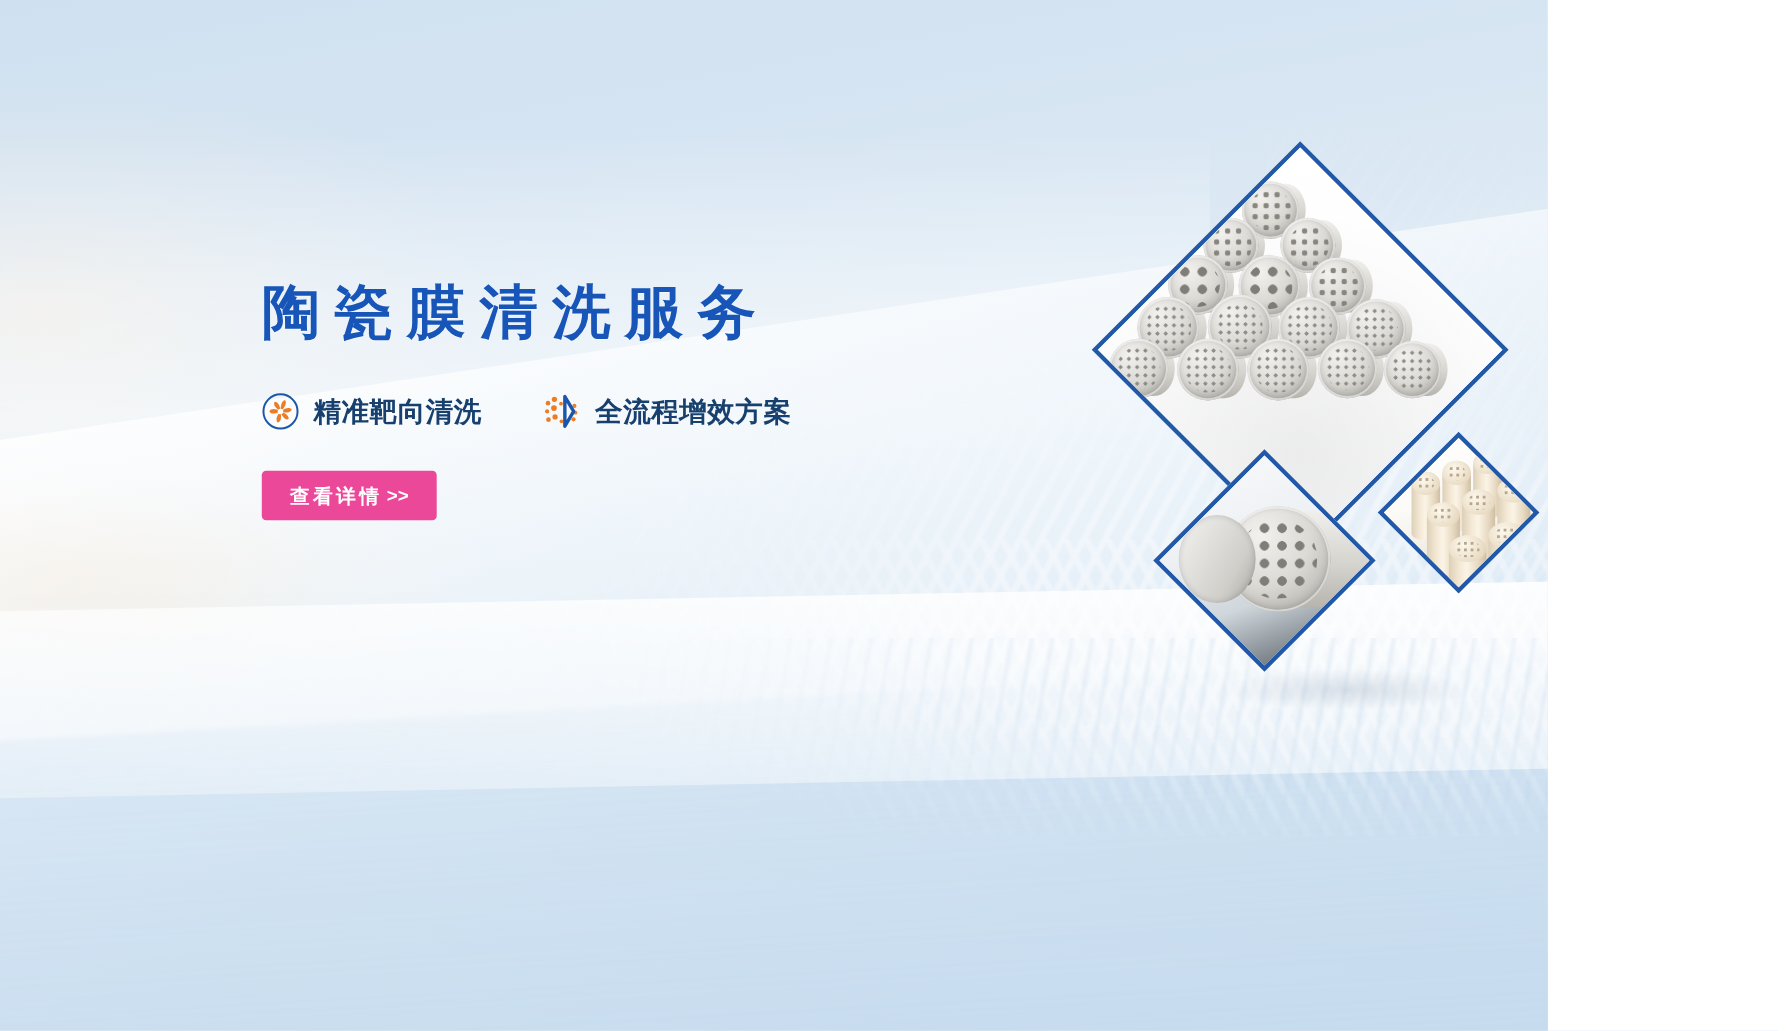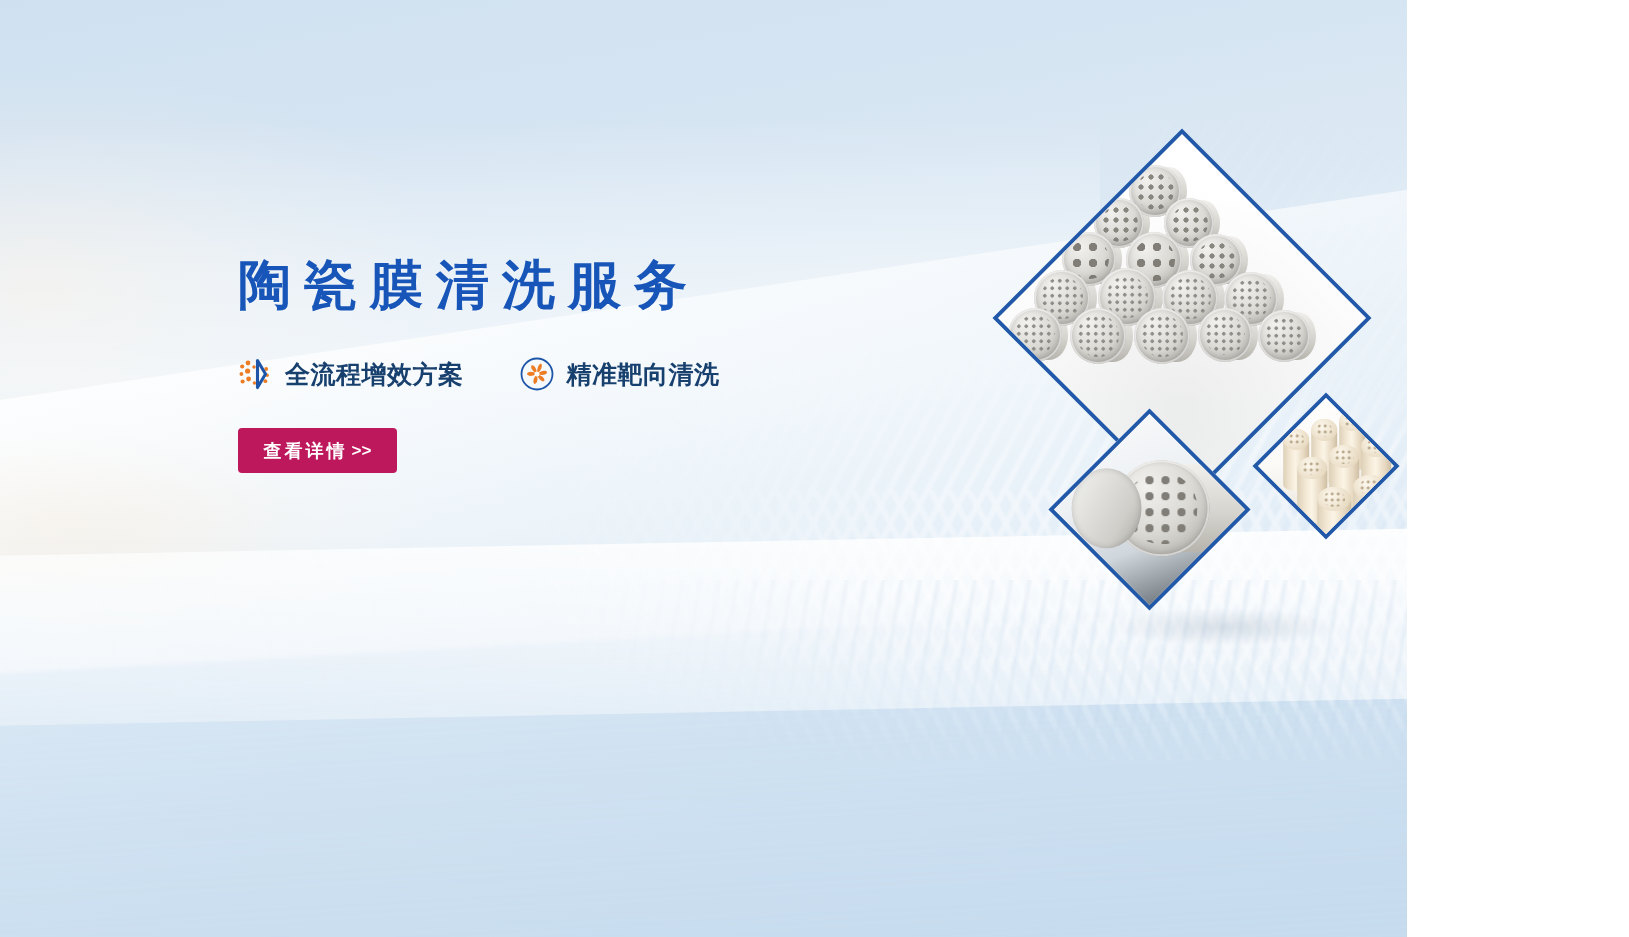--- a/index.html
+++ b/index.html
@@ -164,21 +164,21 @@
     color:#4a5560;
     letter-spacing:.3px;
     max-width:680px;
   }
 
   .cta{
     margin-top:37px;
     display:inline-flex; align-items:center; justify-content:center;
     gap:4px;
     width:159px; height:45px;
-    background:#be185d;
+    background:#ec4899;
     border:none; border-radius:4px;
     color:#ffffff;
     font-size:18px; font-weight:bold; letter-spacing:3px;
     cursor:pointer;
     font-family:inherit;
   }
   .cta .chev{ letter-spacing:0; font-weight:bold; font-size:17px; }
 
   
   .diamonds{ position:absolute; left:0; top:0; width:1629px; height:937px; z-index:5; }
@@ -500,20 +500,38 @@
       </div>
     </div>
 
   </div>
 
   <div class="copy">
 
     <h1 class="headline">陶瓷膜清洗服务</h1>
 
     <div class="features">
+
+      <div class="feature">
+        <span class="ic">
+          <svg viewBox="0 0 34 34" width="34" height="34" aria-hidden="true">
+            <circle cx="17" cy="17" r="15.5" fill="none" stroke="#1d56a8" stroke-width="1.8"></circle>
+            <g fill="#ed7d24">
+              <path d="M17 17 C17 10.5 18.6 7.4 21.0 6.6 C22.8 8.6 21.9 12.5 17 17 Z"></path>
+              <path d="M17 17 C22.2 13.1 25.6 13.2 27.2 15.2 C26.3 17.7 22.6 19.1 17 17 Z"></path>
+              <path d="M17 17 C23.1 19.1 25.1 21.9 24.2 24.2 C21.6 24.9 18.6 22.3 17 17 Z"></path>
+              <path d="M17 17 C18.3 23.3 17.0 26.5 14.5 27.0 C12.5 25.3 13.0 21.2 17 17 Z"></path>
+              <path d="M17 17 C11.2 19.9 7.9 19.2 6.9 16.8 C8.1 14.5 12.0 13.6 17 17 Z"></path>
+              <path d="M17 17 C11.6 13.5 10.2 10.3 11.7 8.3 C14.2 8.0 16.6 11.2 17 17 Z"></path>
+            </g>
+            <circle cx="17" cy="17" r="2.5" fill="#ffffff"></circle>
+          </svg>
+        </span>
+        <span class="feature-label">精准靶向清洗</span>
+      </div>
 
       <div class="feature">
         <span class="ic">
           <svg viewBox="0 0 34 34" width="34" height="34" aria-hidden="true">
             <g fill="#ed7d24">
               <circle cx="4.2" cy="9.5" r="2.1"></circle>
               <circle cx="10.0" cy="6.0" r="2.4"></circle>
               <circle cx="3.4" cy="17.0" r="1.9"></circle>
               <circle cx="9.6" cy="14.0" r="2.6"></circle>
               <circle cx="4.6" cy="24.5" r="2.1"></circle>
@@ -523,38 +541,20 @@
               <circle cx="28.2" cy="12.0" r="1.9"></circle>
               <circle cx="29.2" cy="18.2" r="1.7"></circle>
               <circle cx="27.4" cy="24.2" r="1.9"></circle>
             </g>
             <path d="M19.5 3.5 L27.5 17 L19.5 30.5 Z" fill="none" stroke="#1d56a8" stroke-width="3.1" stroke-linejoin="round"></path>
           </svg>
         </span>
         <span class="feature-label">全流程增效方案</span>
       </div>
 
-      <div class="feature">
-        <span class="ic">
-          <svg viewBox="0 0 34 34" width="34" height="34" aria-hidden="true">
-            <circle cx="17" cy="17" r="15.5" fill="none" stroke="#1d56a8" stroke-width="1.8"></circle>
-            <g fill="#ed7d24">
-              <path d="M17 17 C17 10.5 18.6 7.4 21.0 6.6 C22.8 8.6 21.9 12.5 17 17 Z"></path>
-              <path d="M17 17 C22.2 13.1 25.6 13.2 27.2 15.2 C26.3 17.7 22.6 19.1 17 17 Z"></path>
-              <path d="M17 17 C23.1 19.1 25.1 21.9 24.2 24.2 C21.6 24.9 18.6 22.3 17 17 Z"></path>
-              <path d="M17 17 C18.3 23.3 17.0 26.5 14.5 27.0 C12.5 25.3 13.0 21.2 17 17 Z"></path>
-              <path d="M17 17 C11.2 19.9 7.9 19.2 6.9 16.8 C8.1 14.5 12.0 13.6 17 17 Z"></path>
-              <path d="M17 17 C11.6 13.5 10.2 10.3 11.7 8.3 C14.2 8.0 16.6 11.2 17 17 Z"></path>
-            </g>
-            <circle cx="17" cy="17" r="2.5" fill="#ffffff"></circle>
-          </svg>
-        </span>
-        <span class="feature-label">精准靶向清洗</span>
-      </div>
-
     </div>
 
 
     <button class="cta">
       <span>查看详情</span>
       <span class="chev">&gt;&gt;</span>
     </button>
 
   </div>
 

